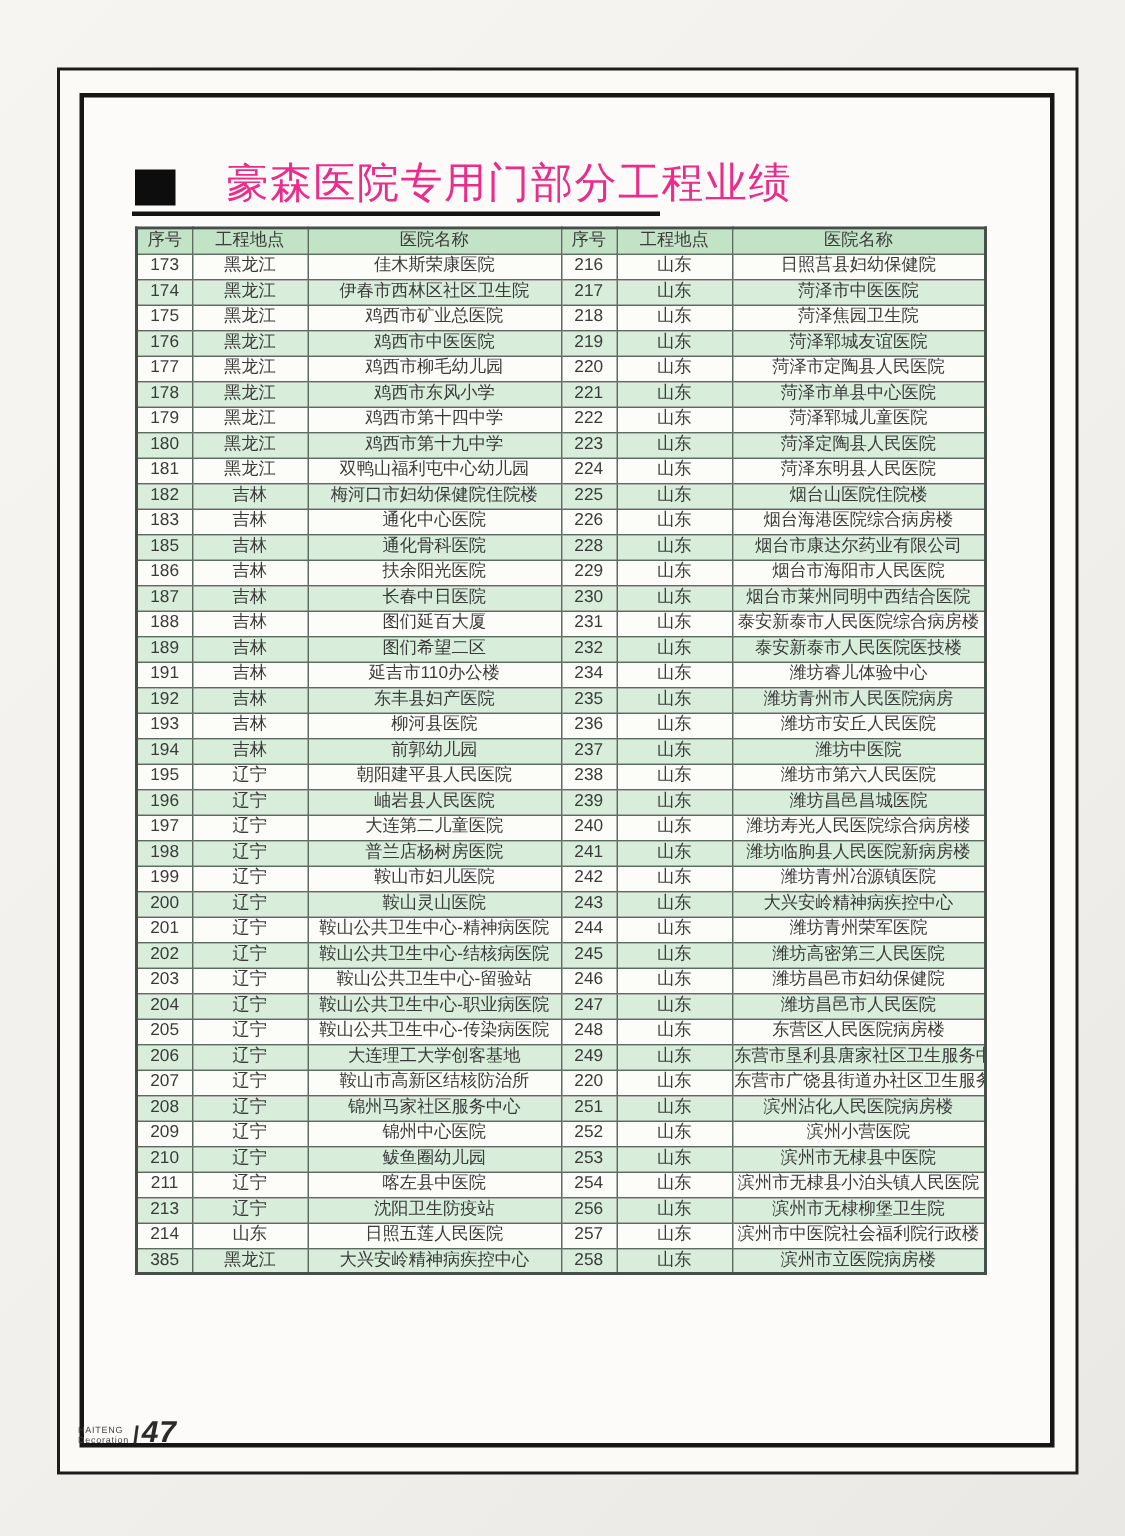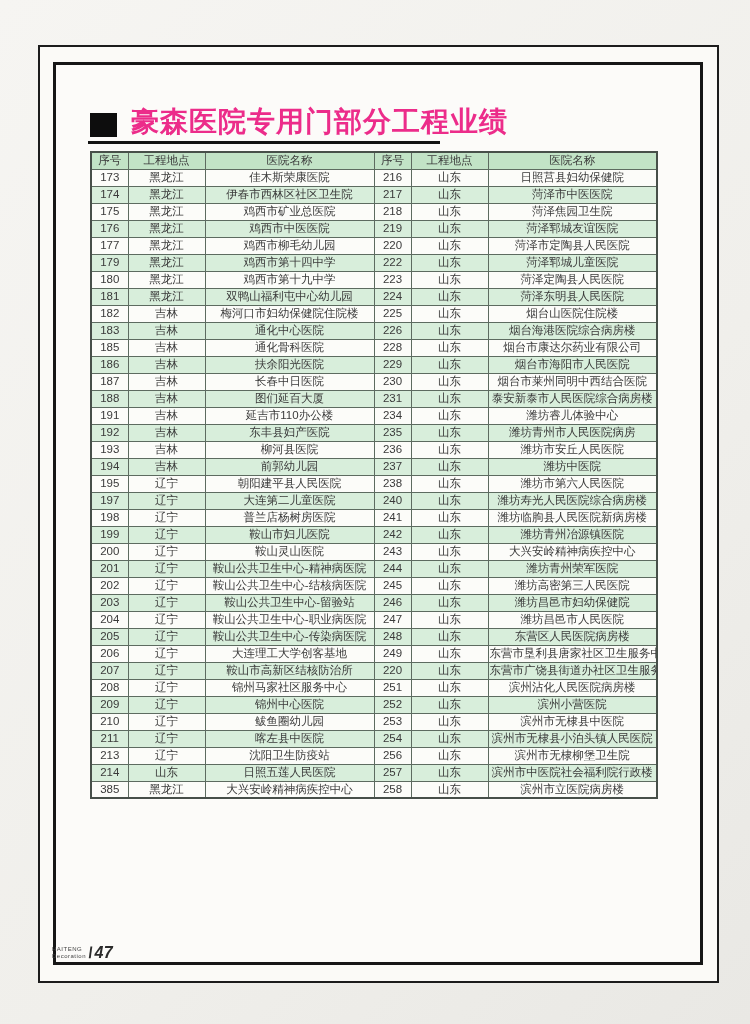--- a/index.html
+++ b/index.html
@@ -25,23 +25,24 @@
   }
   .title-row {
     position: absolute; left: 90px; top: 104px; height: 36px;
     display: flex; align-items: center; gap: 14px;
   }
   .bullet {
     width: 27px; height: 24px; background: #0d0d0d; display: inline-block;
     margin-top: 6px;
   }
   .title {
-    font-size: 28px; font-weight: bold; letter-spacing: 1px;
+    font-size: 28px; font-weight: normal; letter-spacing: 1px;
     color: var(--title-color, #ec2c8a);
     white-space: nowrap;
+    margin-left: 20px;
   }
   .title-underline {
     position: absolute; left: 88px; top: 141px; width: 352px; height: 3px;
     background: #131313;
   }
   table.projects {
     position: absolute; left: 90px; top: 151px; width: 566px; height: 644px;
     border-collapse: collapse; table-layout: fixed;
     font-size: 11.5px; color: #3a3a3a;
   }
@@ -62,21 +63,21 @@
   col.c-loc { width: 77px; }
   col.c-name { width: 169px; }
   .footer {
     position: absolute; left: 52px; top: 944px;
     display: flex; align-items: flex-end; gap: 1px;
     color: #2b2b2b;
   }
   .brand { display: flex; flex-direction: column; line-height: 1.15;
     font-size: 6px; letter-spacing: 0.5px; color: #444; padding-bottom: 2px; }
   .slash { font-size: 16px; font-weight: bold; transform: skewX(-18deg); padding: 0 1px; }
-  .pagenum { font-size: 16px; font-weight: bold; font-style: italic; letter-spacing: 0.5px; }
+  .pagenum { font-size: 20px; font-weight: bold; font-style: italic; letter-spacing: 0.5px; }
 </style>
 </head>
 <body>
 
 <div class="photo-page">
   <div class="outer-frame"></div>
   <div class="inner-frame"></div>
 
   <div class="title-row">
     <span class="bullet"></span>
@@ -138,20 +139,28 @@
         </tr>
         <tr>
           <td>177</td>
           <td>黑龙江</td>
           <td>鸡西市柳毛幼儿园</td>
           <td>220</td>
           <td>山东</td>
           <td>菏泽市定陶县人民医院</td>
         </tr>
         <tr>
+          <td>178</td>
+          <td>黑龙江</td>
+          <td>鸡西市东风小学</td>
+          <td>221</td>
+          <td>山东</td>
+          <td>菏泽市单县中心医院</td>
+        </tr>
+        <tr>
           <td>179</td>
           <td>黑龙江</td>
           <td>鸡西市第十四中学</td>
           <td>222</td>
           <td>山东</td>
           <td>菏泽郓城儿童医院</td>
         </tr>
         <tr>
           <td>180</td>
           <td>黑龙江</td>
@@ -210,20 +219,28 @@
         </tr>
         <tr>
           <td>188</td>
           <td>吉林</td>
           <td>图们延百大厦</td>
           <td>231</td>
           <td>山东</td>
           <td>泰安新泰市人民医院综合病房楼</td>
         </tr>
         <tr>
+          <td>189</td>
+          <td>吉林</td>
+          <td>图们希望二区</td>
+          <td>232</td>
+          <td>山东</td>
+          <td>泰安新泰市人民医院医技楼</td>
+        </tr>
+        <tr>
           <td>191</td>
           <td>吉林</td>
           <td>延吉市110办公楼</td>
           <td>234</td>
           <td>山东</td>
           <td>潍坊睿儿体验中心</td>
         </tr>
         <tr>
           <td>192</td>
           <td>吉林</td>
@@ -248,20 +265,28 @@
           <td>山东</td>
           <td>潍坊中医院</td>
         </tr>
         <tr>
           <td>195</td>
           <td>辽宁</td>
           <td>朝阳建平县人民医院</td>
           <td>238</td>
           <td>山东</td>
           <td>潍坊市第六人民医院</td>
+        </tr>
+        <tr>
+          <td>196</td>
+          <td>辽宁</td>
+          <td>岫岩县人民医院</td>
+          <td>239</td>
+          <td>山东</td>
+          <td>潍坊昌邑昌城医院</td>
         </tr>
         <tr>
           <td>197</td>
           <td>辽宁</td>
           <td>大连第二儿童医院</td>
           <td>240</td>
           <td>山东</td>
           <td>潍坊寿光人民医院综合病房楼</td>
         </tr>
         <tr>

